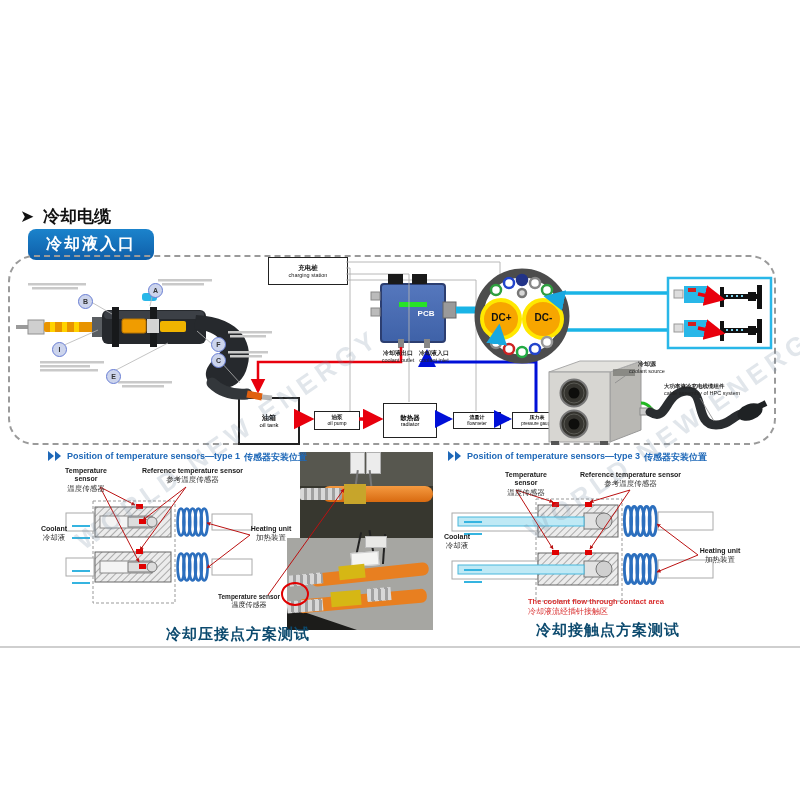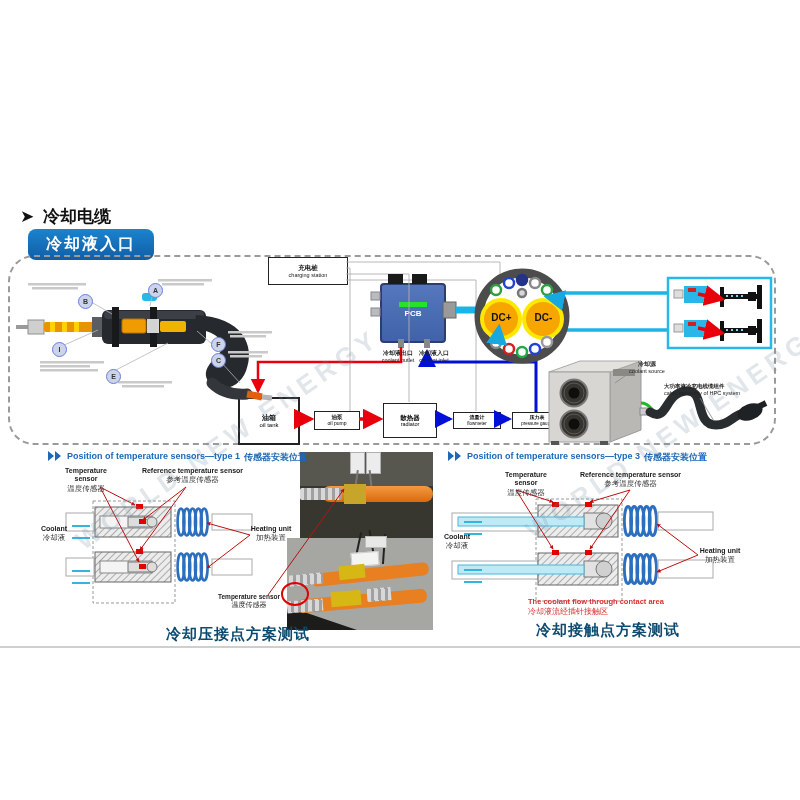--- a/index.html
+++ b/index.html
@@ -340,21 +340,21 @@
     </g>
   </svg>
 
   <div class="abs box" style="left:268px;top:226px;width:78px;height:26px;z-index:3;">
     <div class="tiny-zh">充电桩</div>
     <div class="tiny-en">charging station</div>
   </div>
 
   <div class="abs" style="left:380px;top:252px;width:62px;height:56px;z-index:3;background:linear-gradient(180deg,#5577bd,#3f62a8);border:2px solid #2c3e70;border-radius:4px;">
     <div class="abs" style="left:17px;top:17px;width:28px;height:5px;background:#27e327;"></div>
-    <div class="abs ctr" style="left:0;top:24px;width:100%;font-size:8px;font-weight:bold;color:#fff;">PCB</div>
+    <div class="abs ctr" style="left:0;top:24px;width:100%;font-size:8px;font-weight:bold;color:#fff;padding-left:13px;">PCB</div>
   </div>
   <div class="abs ctr lbl" style="left:374px;top:319px;width:48px;z-index:6;">
     <div style="font-size:6px;font-weight:bold;">冷却液出口</div>
     <div style="font-size:5.5px;">coolant outlet</div>
   </div>
   <div class="abs ctr lbl" style="left:412px;top:319px;width:44px;z-index:6;">
     <div style="font-size:6px;font-weight:bold;">冷却液入口</div>
     <div style="font-size:5.5px;">coolant inlet</div>
   </div>
 

